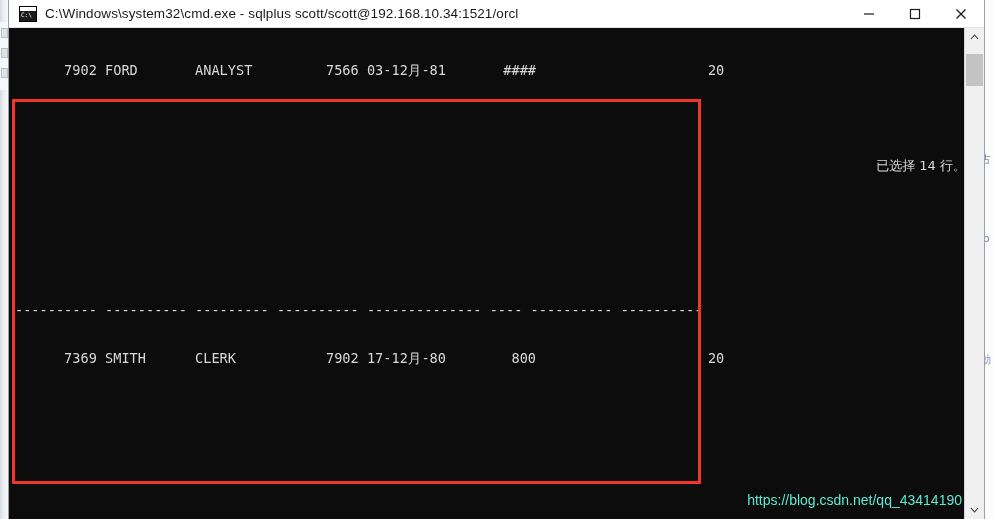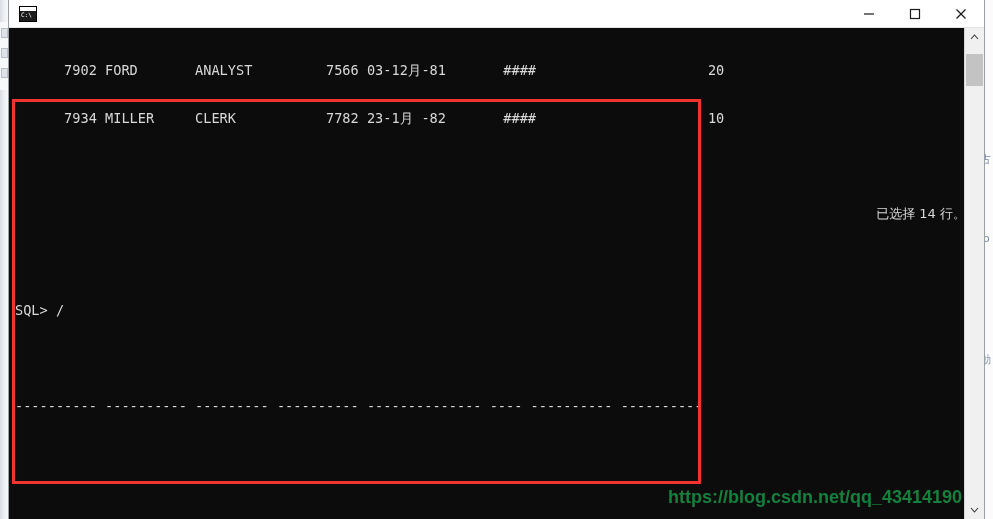--- a/index.html
+++ b/index.html
@@ -181,24 +181,23 @@
     box-sizing: border-box;
     pointer-events: none;
   }
 
   
   #watermark {
     position: absolute;
     right: 22px;
     bottom: 11px;
     font-family: "Liberation Sans", sans-serif;
-    font-size: 18px;
-    color: #15803d;
+    font-size: 14px;
+    color: #5eead4;
     white-space: nowrap;
-    font-weight: bold;
   }
 
   
   #console-scrollbar {
     position: absolute;
     right: 0;
     top: 0;
     width: 20px;
     height: 491px;
     background: #f0f0f0;
@@ -265,20 +264,21 @@
     <div class="bg-frag" style="top:392px">|</div>
     <div class="bg-frag" style="top:416px">|</div>
     <div class="bg-frag" style="top:440px">|</div>
     <div class="bg-frag" style="top:464px">|</div>
   </div>
 
   <div id="console-window">
 
     <div id="title-bar">
       <div id="title-icon"></div>
+      <div id="title-text">C:\Windows\system32\cmd.exe - sqlplus  scott/scott@192.168.10.34:1521/orcl</div>
 
       <div id="window-controls">
         <button class="win-btn">
           <svg width="12" height="12" viewBox="0 0 12 12">
             <line x1="1" y1="6" x2="11" y2="6" stroke="#1a1a1a" stroke-width="1.2"></line>
           </svg>
         </button>
         <button class="win-btn">
           <svg width="12" height="12" viewBox="0 0 12 12">
             <rect x="1.5" y="1.5" width="9" height="9" fill="none" stroke="#1a1a1a" stroke-width="1.2"></rect>
@@ -290,27 +290,26 @@
             <line x1="10.5" y1="1.5" x2="1.5" y2="10.5" stroke="#1a1a1a" stroke-width="1.2"></line>
           </svg>
         </button>
       </div>
     </div>
 
     <div id="console-body">
 
       <div id="term">
         <div class="line">      7902 FORD       ANALYST         7566 03-12月-81       ####                     20</div>
-        <div class="line">      7934 MILLER     CLERK           7782 23-1月 -82       ####                     10</div>
         <div class="line"></div>
         <div class="line cjk">已选择 14 行。</div>
         <div class="line"></div>
-        <div class="line">SQL&gt; /</div>
         <div class="line"></div>
         <div class="line">---------- ---------- --------- ---------- -------------- ---- ---------- ----------</div>
+        <div class="line">      7369 SMITH      CLERK           7902 17-12月-80        800                     20</div>
         
         
         
         
         
         
         
         
         
         

